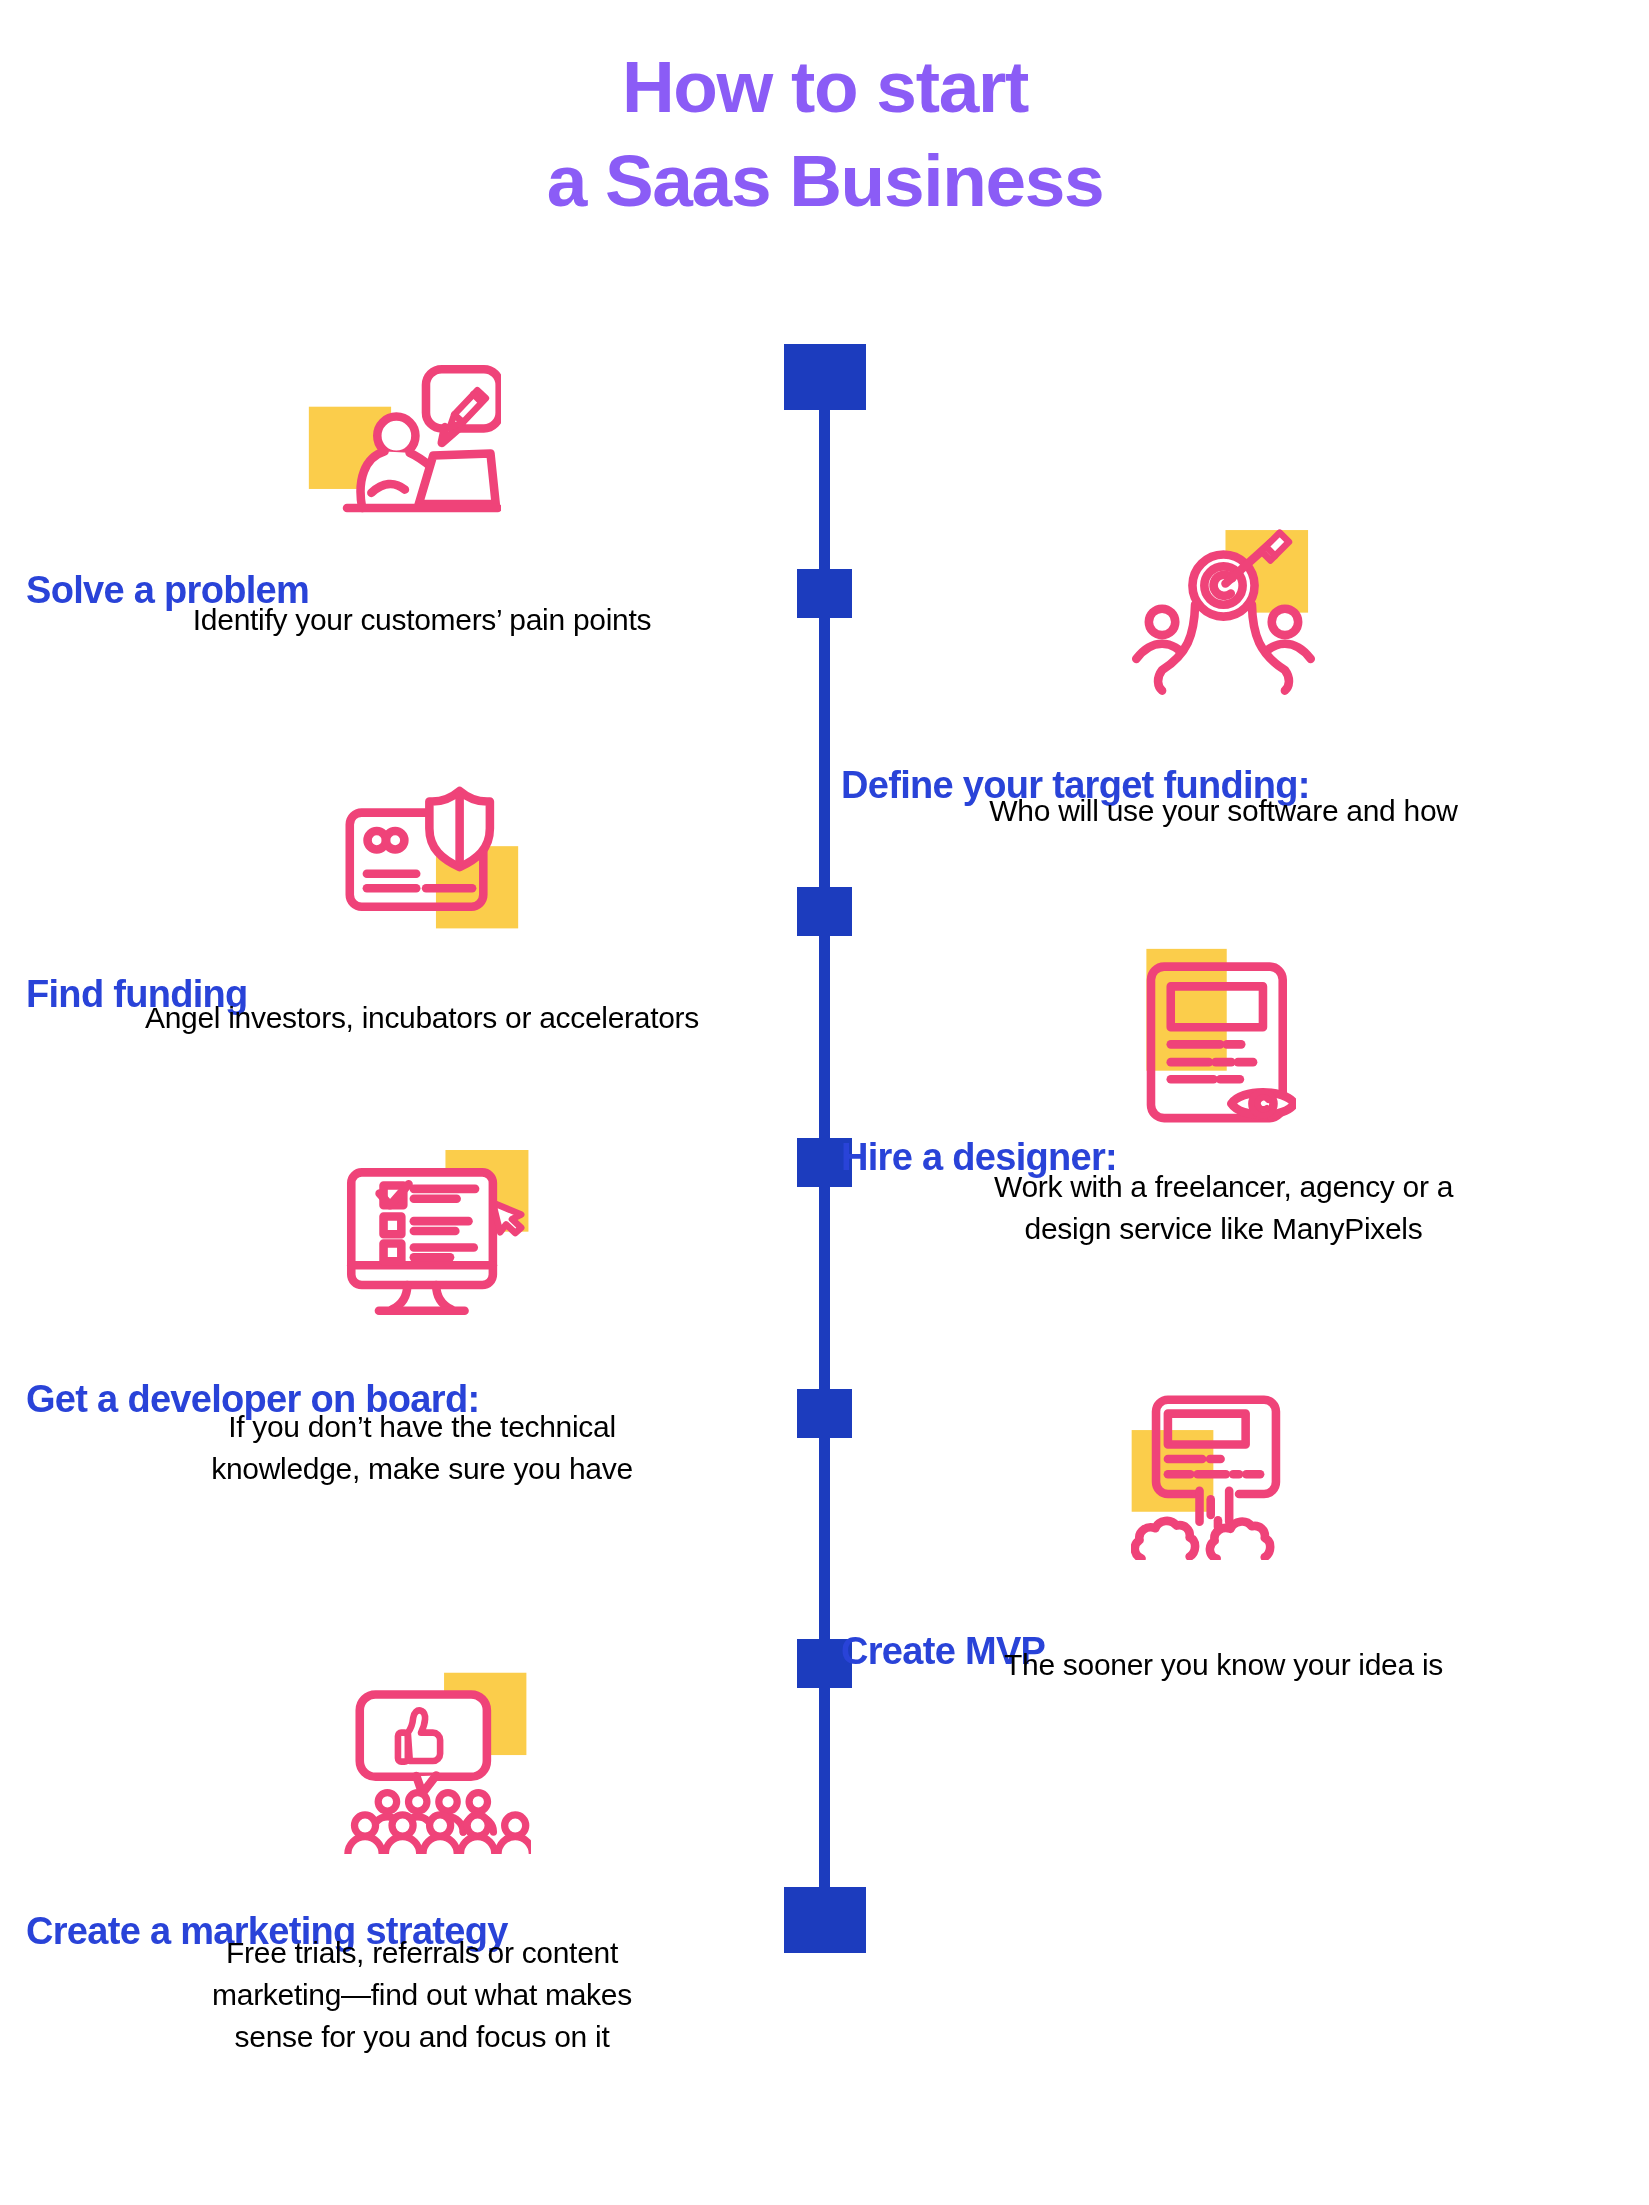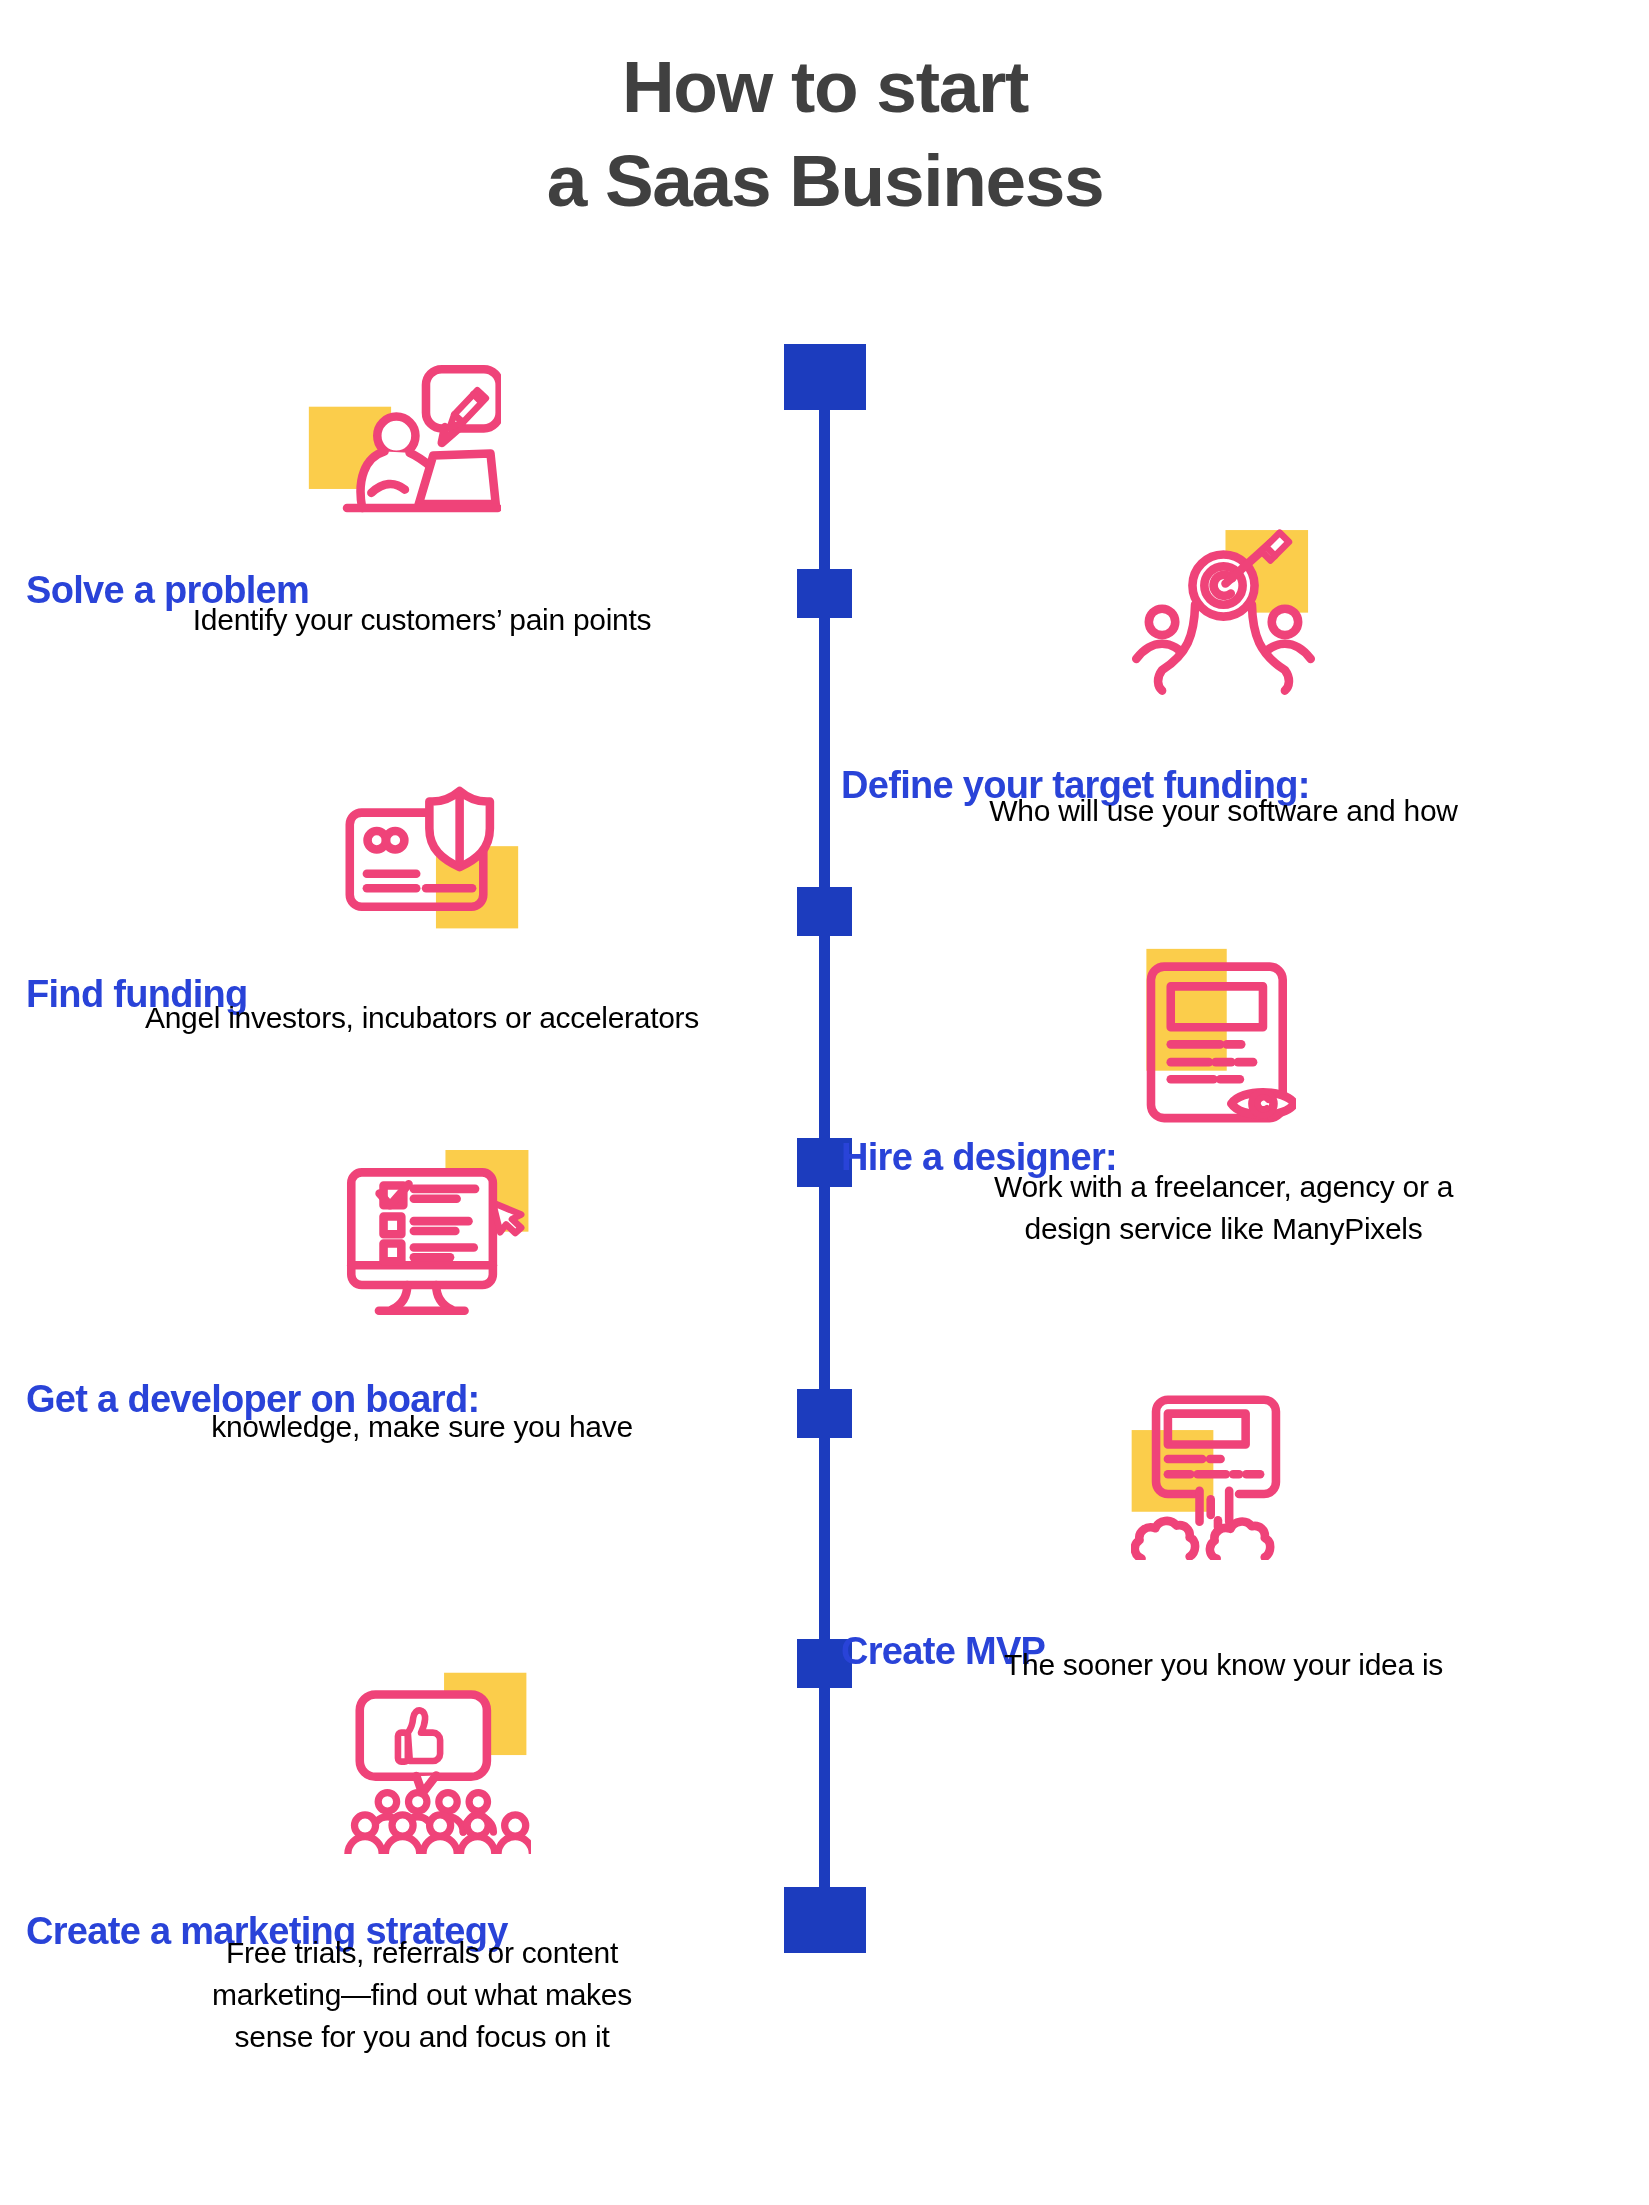--- a/index.html
+++ b/index.html
@@ -4,21 +4,21 @@
 <style>
   html,body{margin:0;padding:0;background:#ffffff;}
   #canvas{
     position:relative;width:1650px;height:2205px;background:#ffffff;overflow:hidden;
     font-family:"Liberation Sans","DejaVu Sans",sans-serif;
   }
   
   .title{
     position:absolute;left:0;top:40px;width:1650px;text-align:center;
     font-size:73px;font-weight:700;line-height:94px;letter-spacing:-1.3px;
-    color:#404040;
+    color:#8b5cf6;
   }
   
   .tl-line{position:absolute;left:819px;top:376px;width:10.6px;height:1545px;background:#1C3CBE;}
   .tl-big{position:absolute;left:784px;width:82px;height:66px;background:#1C3CBE;}
   .tl-small{position:absolute;left:797px;width:55px;height:49px;background:#1C3CBE;}
   
   .icon{position:absolute;}
   .heading{
     position:absolute;text-align:left;
     font-size:38px;font-weight:700;letter-spacing:-0.7px;line-height:47px;color:#2943D8;
@@ -158,20 +158,21 @@
       <path class="ink" d="M103,62 H196"></path>
         <path class="ink" d="M103,77 H168"></path>
       <path class="ink" d="M103,111 H186"></path>
         <path class="ink" d="M103,126 H166"></path>
       <path class="ink" d="M103,151 H194"></path>
         <path class="ink" d="M103,166 H158"></path>
       <path class="ink-thin wfill" d="M223,83 L234,128 L243,116 L257,129 L266,121 L252,108 L266,101 Z"></path>
     </svg>
     <h2 class="heading col-left" style="top:1344px">Get a developer on board:</h2>
     <div class="sub col-left" style="top:1406px">
+      <div>If you don’t have the technical</div>
       <div>knowledge, make sure you have</div>
     </div>
   </section>
 
   <section>
     <svg class="icon" style="left:1131px;top:1395px" width="168" height="165" viewBox="0 0 255 250">
       <rect class="yellow" x="1" y="53" width="124" height="124"></rect>
       <path class="ink" d="M98,150 H56 C46,150 38,142 38,132 V25 C38,15 46,7 56,7 H202 C212,7 220,15 220,25 V132 C220,142 212,150 202,150 H164"></path>
       <rect class="ink" x="56" y="28" width="118" height="47"></rect>
       <path class="ink" d="M56,97 H108"></path>

